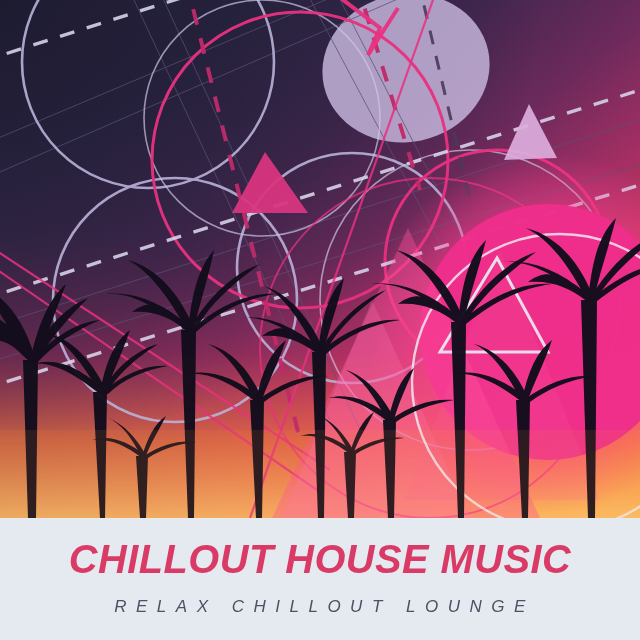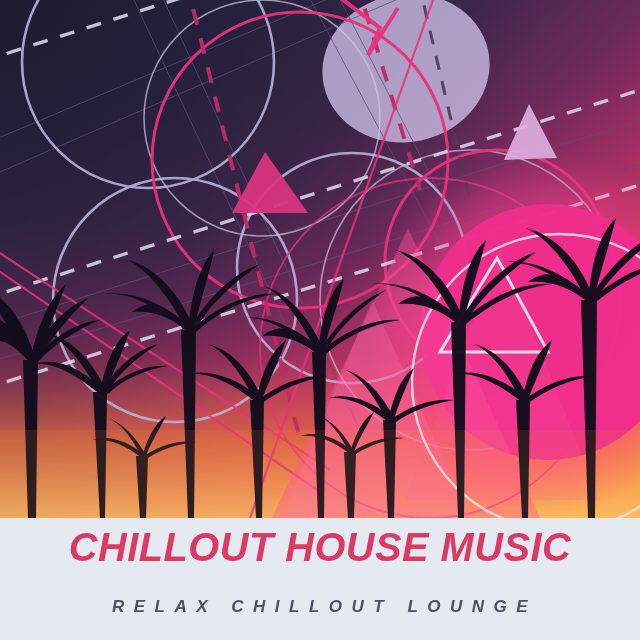--- a/index.html
+++ b/index.html
@@ -59,27 +59,27 @@
     color: #d93a66;
     line-height: 1;
     white-space: nowrap;
     transform: scaleX(0.97);
     margin: 0 0 14px 0;
   }
 
   #album-subtitle {
     font-family: "Liberation Sans", sans-serif;
     font-style: italic;
-    font-weight: bold;
+    font-weight: normal;
     font-size: 17px;
     letter-spacing: 9.5px;
     color: #4b5263;
     line-height: 1;
     white-space: nowrap;
-    margin: 16px;
+    margin: 4px;
     padding-left: 9px;
   }
 </style>
 </head>
 <body>
 
 <div id="cover">
 
   <div id="artwork">
     <svg viewBox="0 0 640 518" preserveAspectRatio="none" xmlns="http://www.w3.org/2000/svg">

